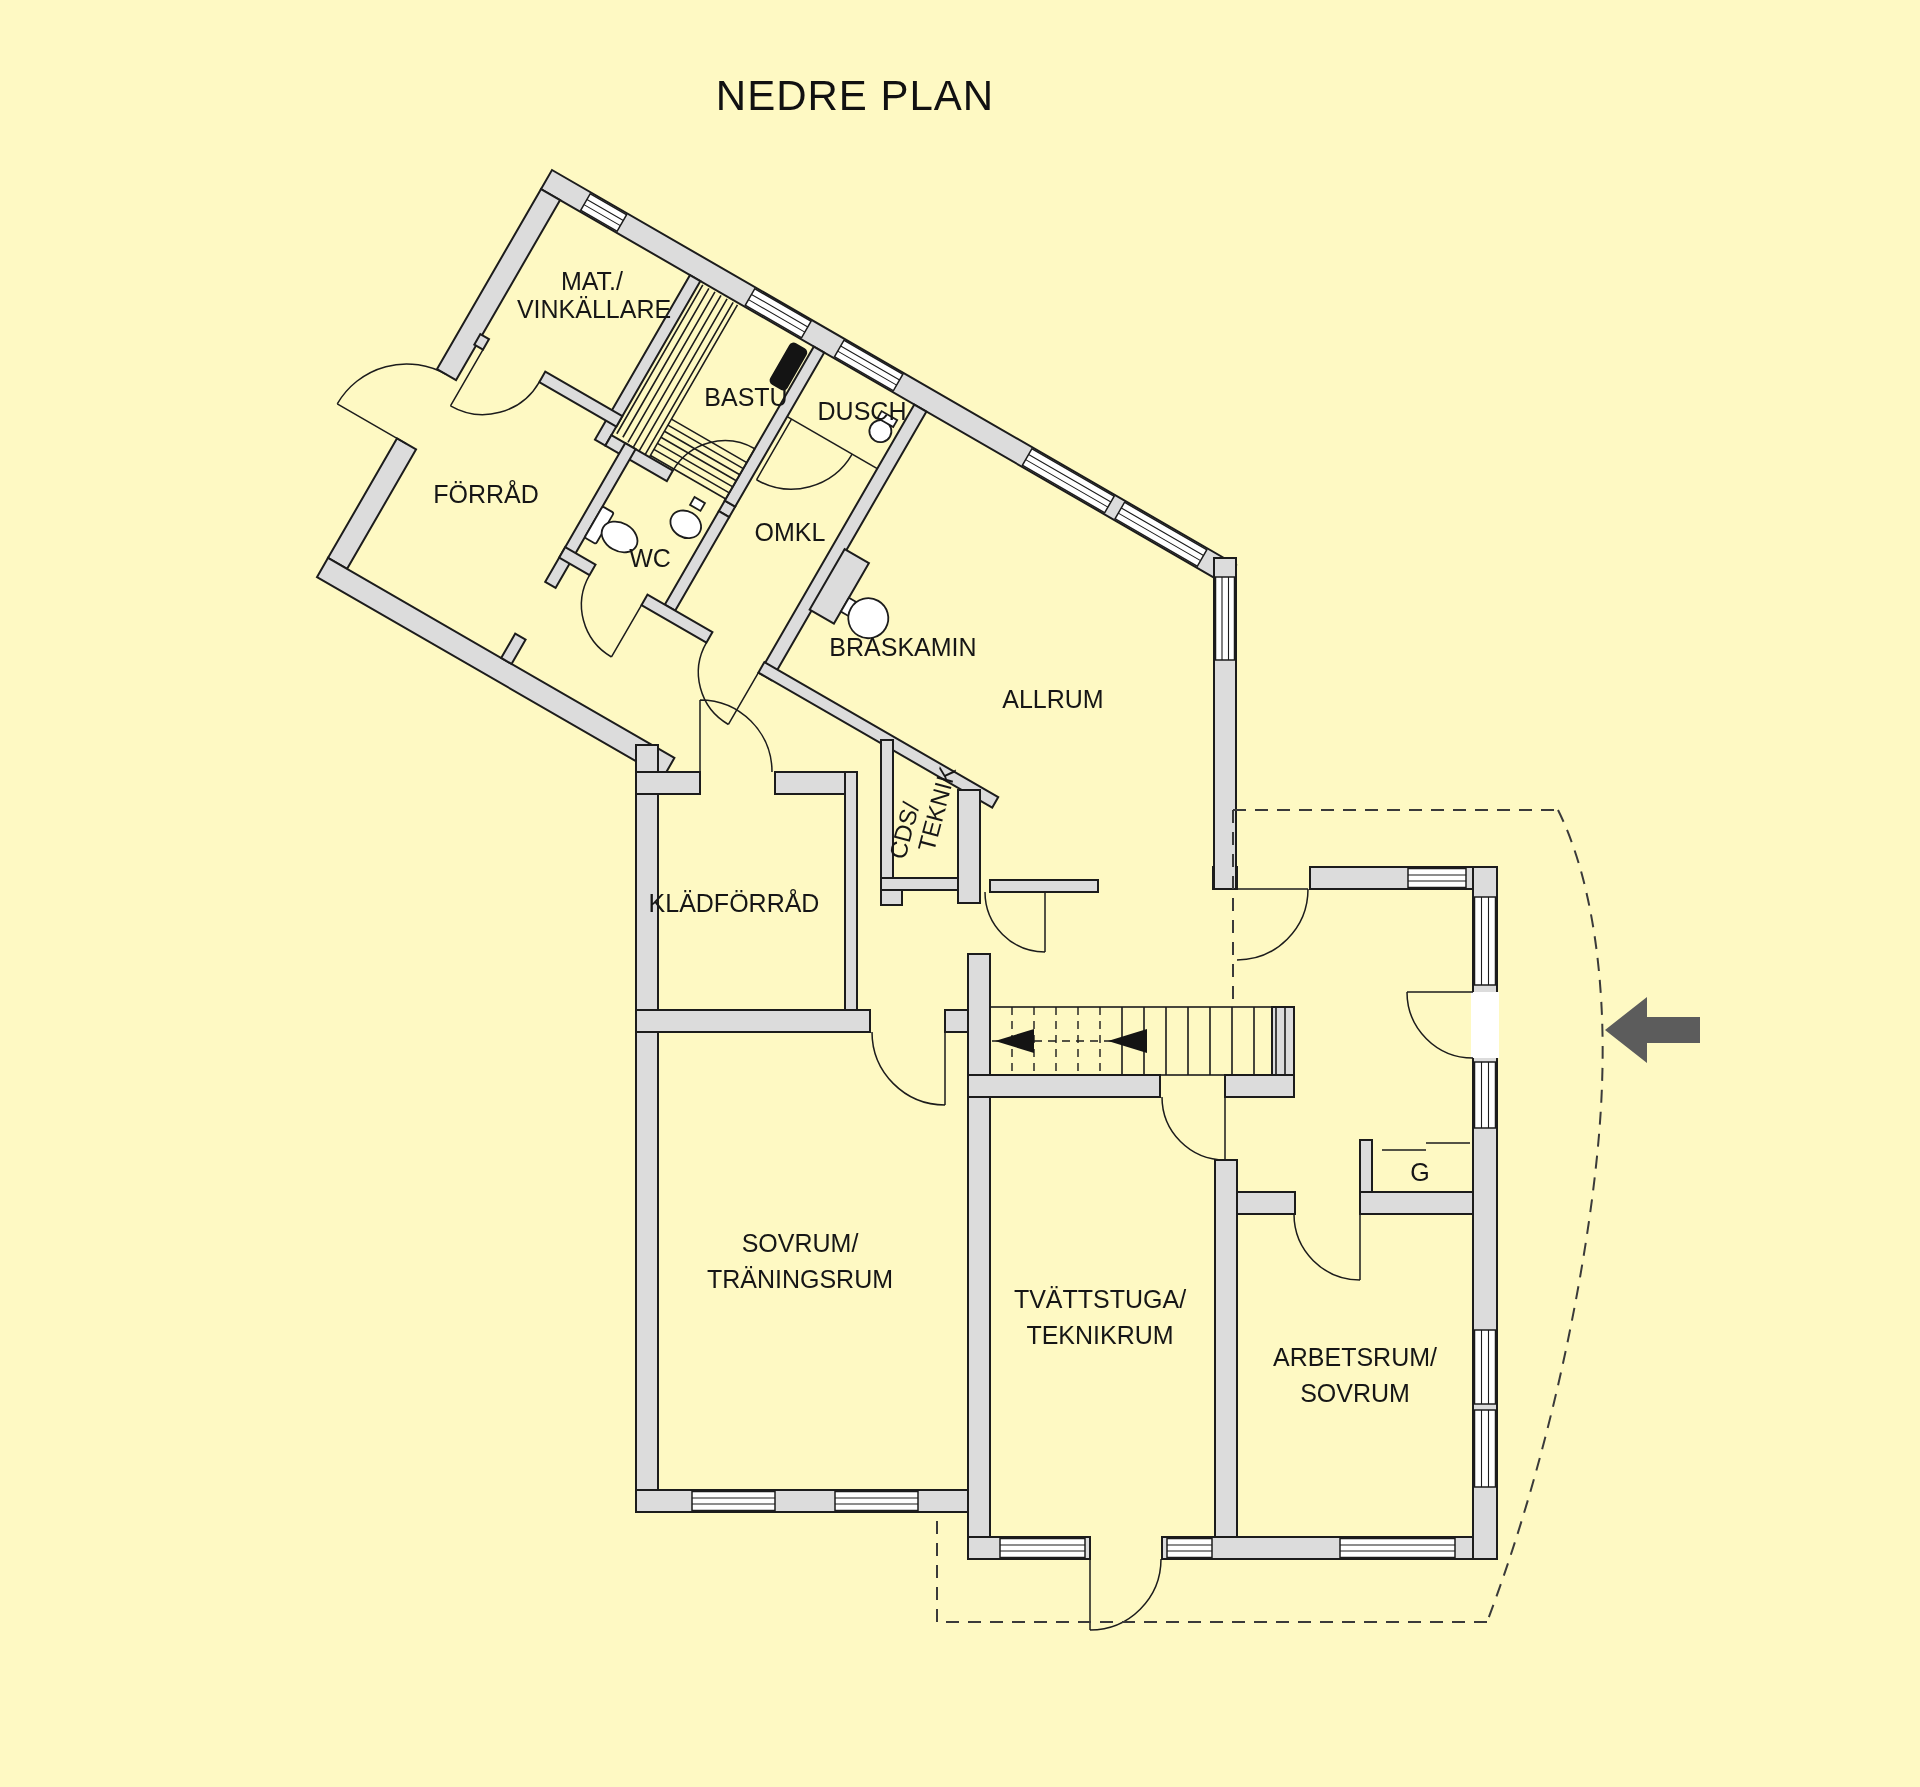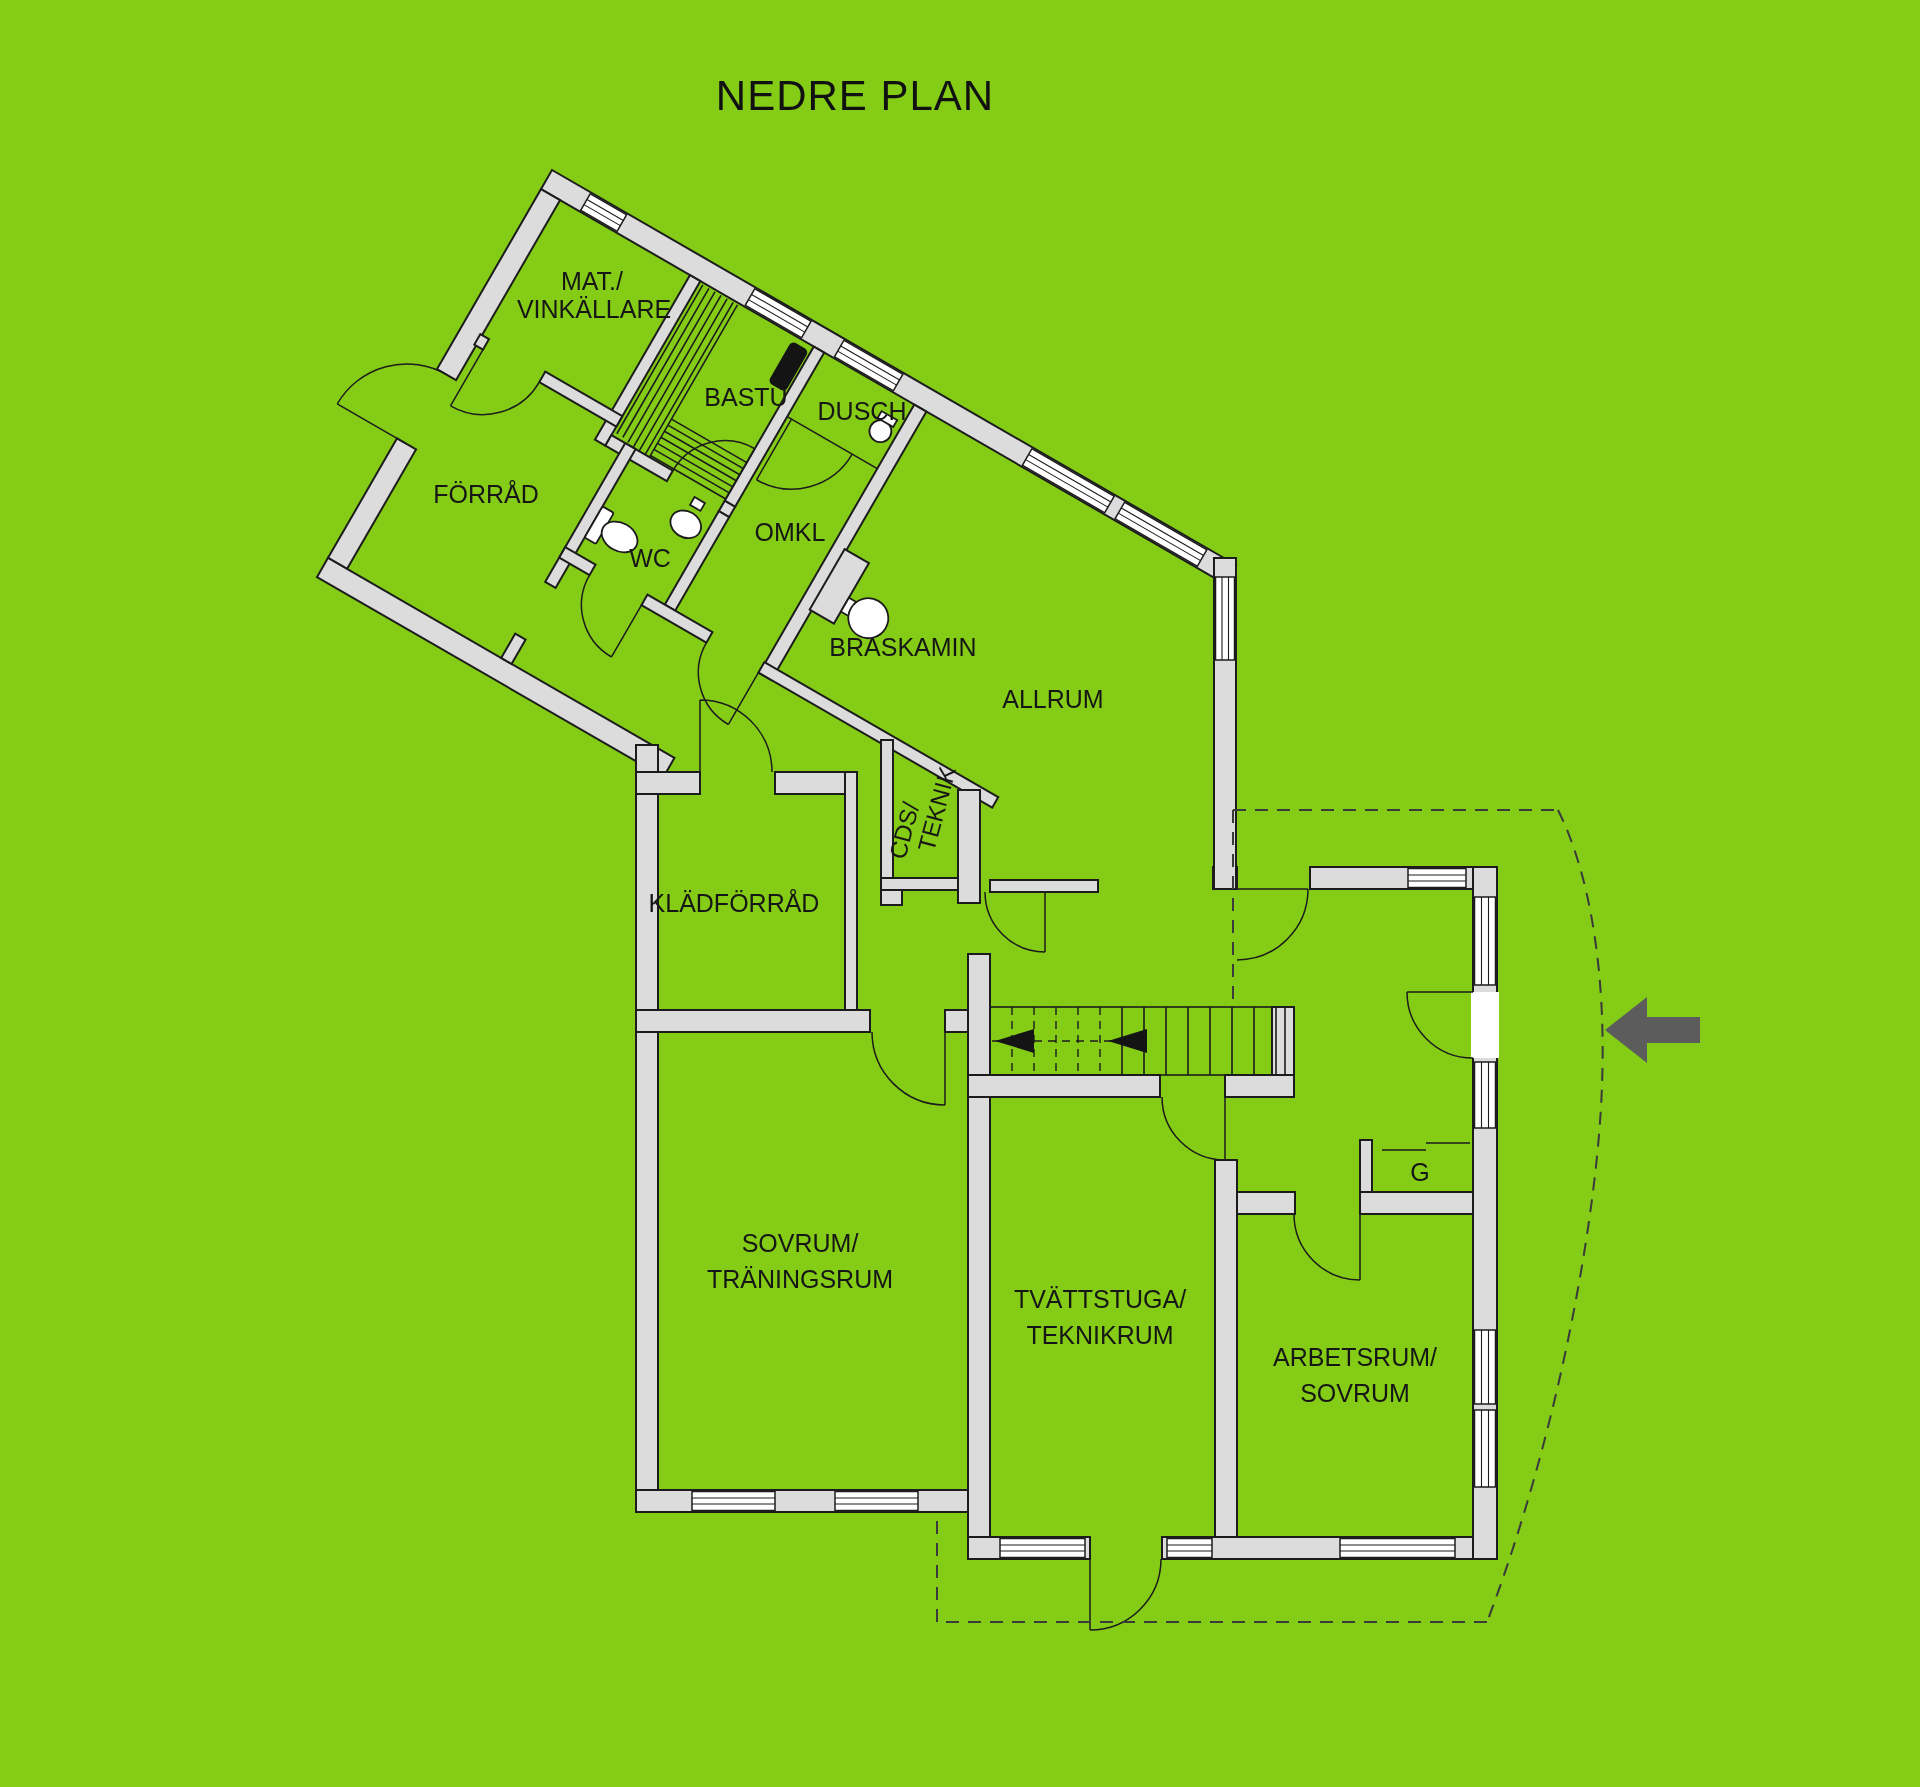--- a/index.html
+++ b/index.html
@@ -1,16 +1,16 @@
 <!DOCTYPE html>
 <html><head>
 <meta charset="utf-8">
 <style>
   html,body{margin:0;padding:0;background:#ffffff;}
-  #canvas{position:relative;width:1920px;height:1787px;background:#84cc16;overflow:hidden;}
+  #canvas{position:relative;width:1920px;height:1787px;background:#fef9c3;overflow:hidden;}
   .wall{fill:#dcdcdc;stroke:#1c1c1c;stroke-width:2;}
   .thin{fill:none;stroke:#1c1c1c;stroke-width:1.6;}
   .arc{fill:none;stroke:#1c1c1c;stroke-width:1.5;}
   .win{fill:#ffffff;stroke:#1c1c1c;stroke-width:1.5;}
   .winline{stroke:#1c1c1c;stroke-width:1.1;fill:none;}
   .fix{fill:#ffffff;stroke:#1c1c1c;stroke-width:1.8;}
   .blackfill{fill:#141414;stroke:none;}
   .gap{fill:#ffffff;stroke:none;}
   .dashline{fill:none;stroke:#3a3a3a;stroke-width:2;stroke-dasharray:13 9;}
   .stairdash{fill:none;stroke:#1c1c1c;stroke-width:1.4;stroke-dasharray:8 6;}

